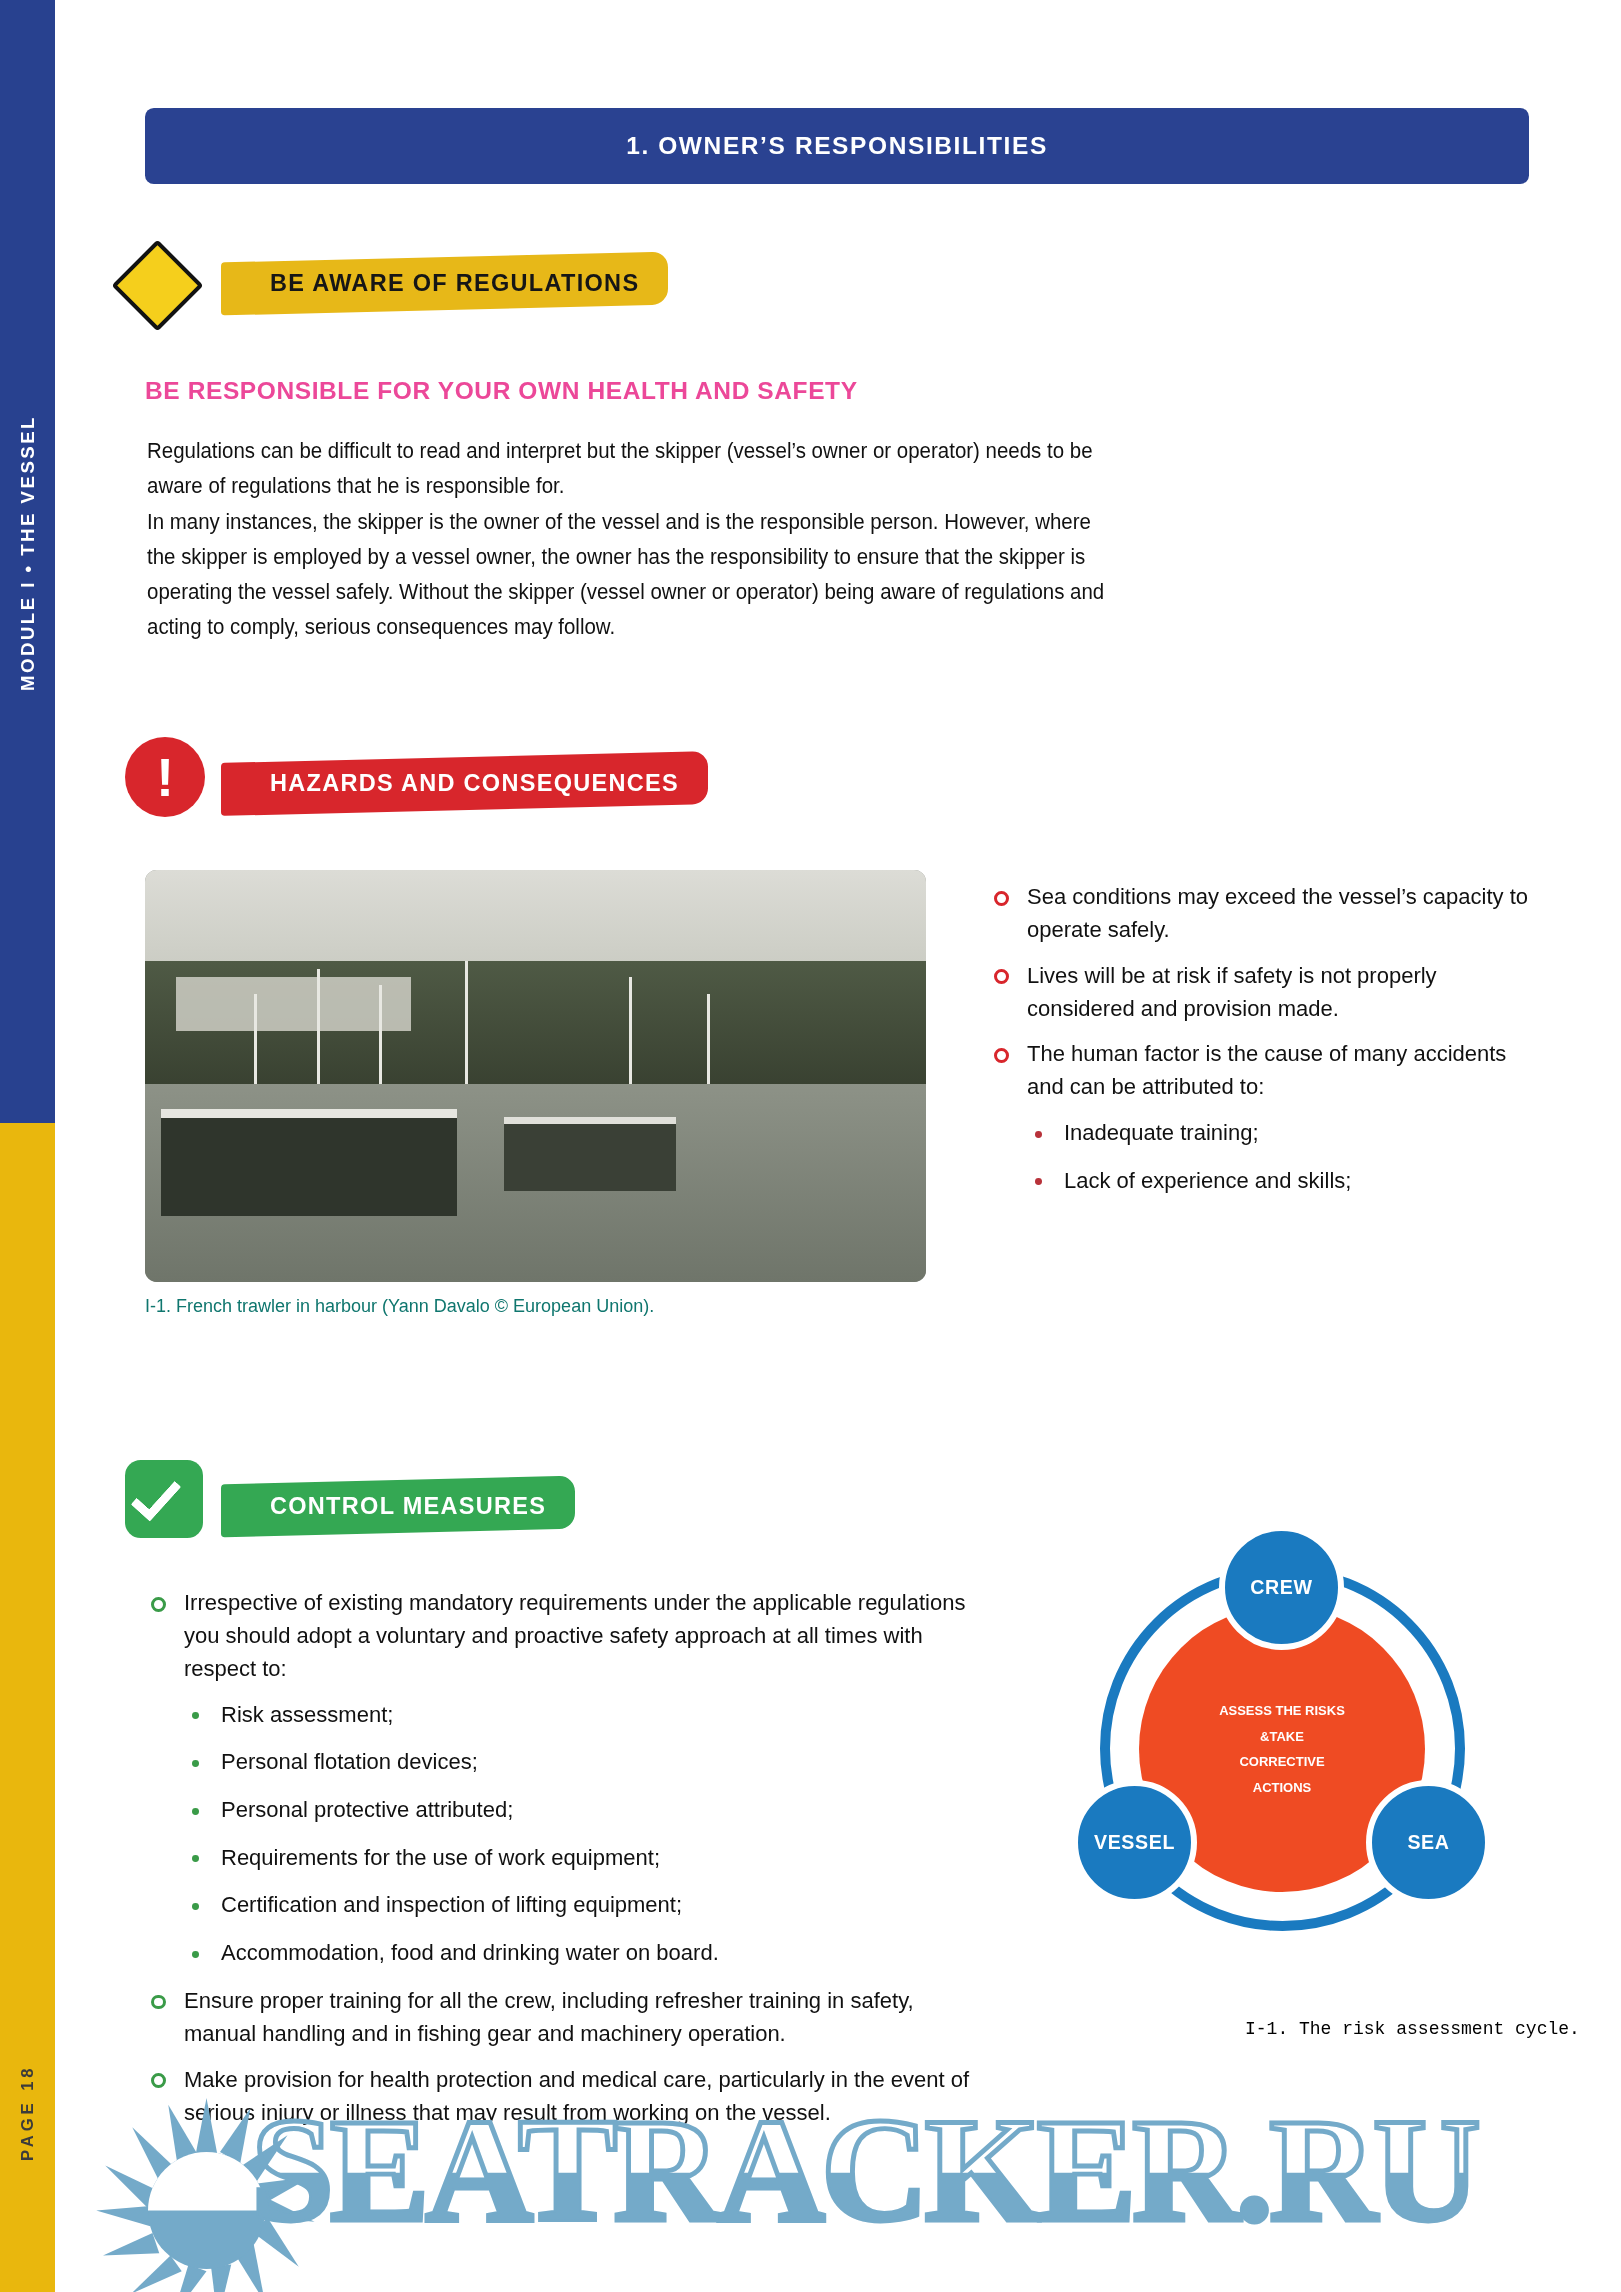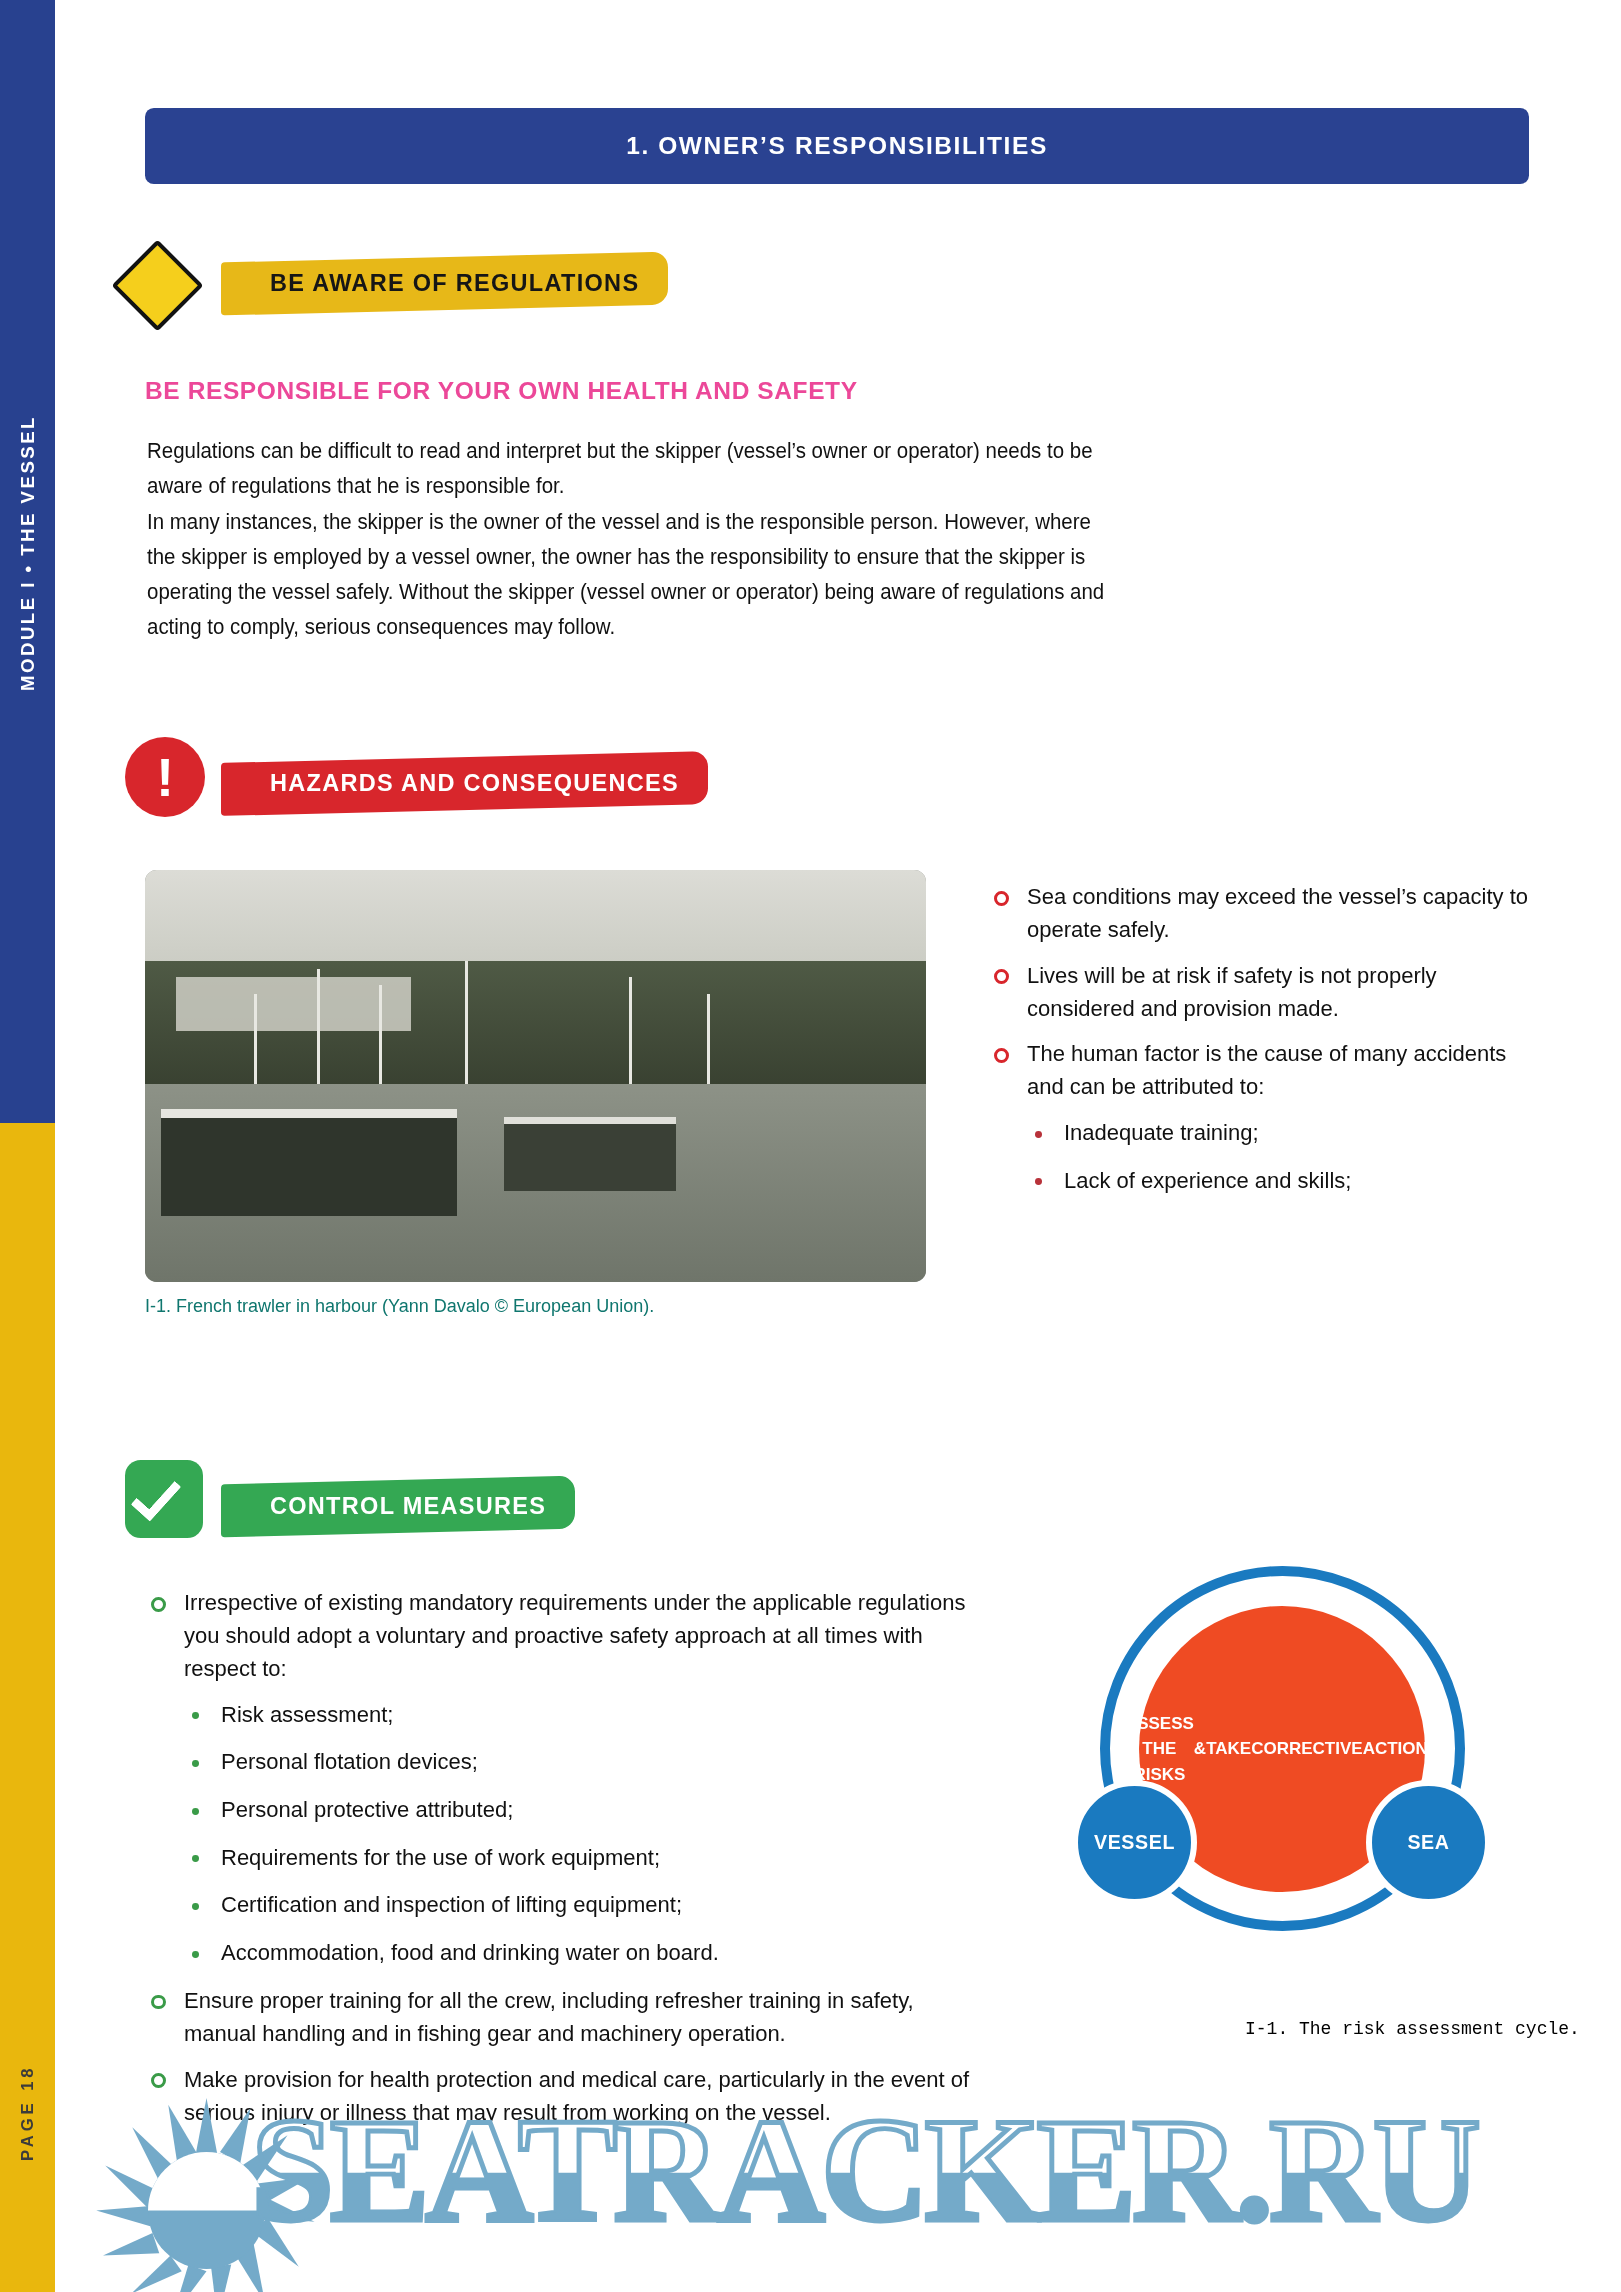--- a/index.html
+++ b/index.html
@@ -244,24 +244,24 @@
     position: absolute; left: 63px; top: 27.4px;
     width: 365px; height: 365px;
     border-radius: 50%;
     border: 10.8px solid #1a7ac0;
   }
   .cycle-center {
     position: absolute; left: 102px; top: 67px;
     width: 286px; height: 286px;
     border-radius: 50%;
     background: #ef4b23;
-    display: flex; flex-direction: row;
+    display: flex; flex-direction: column;
     align-items: center; justify-content: center;
     color: #ffffff;
-    font-size: 17px; font-weight: bold; line-height: 25.5px;
+    font-size: 13px; font-weight: bold; line-height: 25.5px;
     text-align: center;
   }
   .node {
     position: absolute;
     width: 125px; height: 125px;
     border-radius: 50%;
     background: #1a7ac0;
     border: 6.9px solid #ffffff;
     display: flex; align-items: center; justify-content: center;
     color: #ffffff; font-size: 19.6px; font-weight: bold;
@@ -390,20 +390,21 @@
   </ul>
 
   <div class="cycle">
     <div class="cycle-ring"></div>
     <div class="cycle-center">
       <div>ASSESS THE RISKS</div>
       <div>&amp;TAKE</div>
       <div>CORRECTIVE</div>
       <div>ACTIONS</div>
     </div>
+    <div class="node node-crew">CREW</div>
     <div class="node node-vessel">VESSEL</div>
     <div class="node node-sea">SEA</div>
   </div>
   <div class="cycle-caption">I-1. The risk assessment cycle.</div>
 
   <div class="wm">
     <svg class="wm-sun" viewBox="0 0 200 200">
       <g fill="#74aac9">
         <polygon points="100,0 110,52 90,52"></polygon>
         <polygon points="139,9 130,58 112,48"></polygon>

